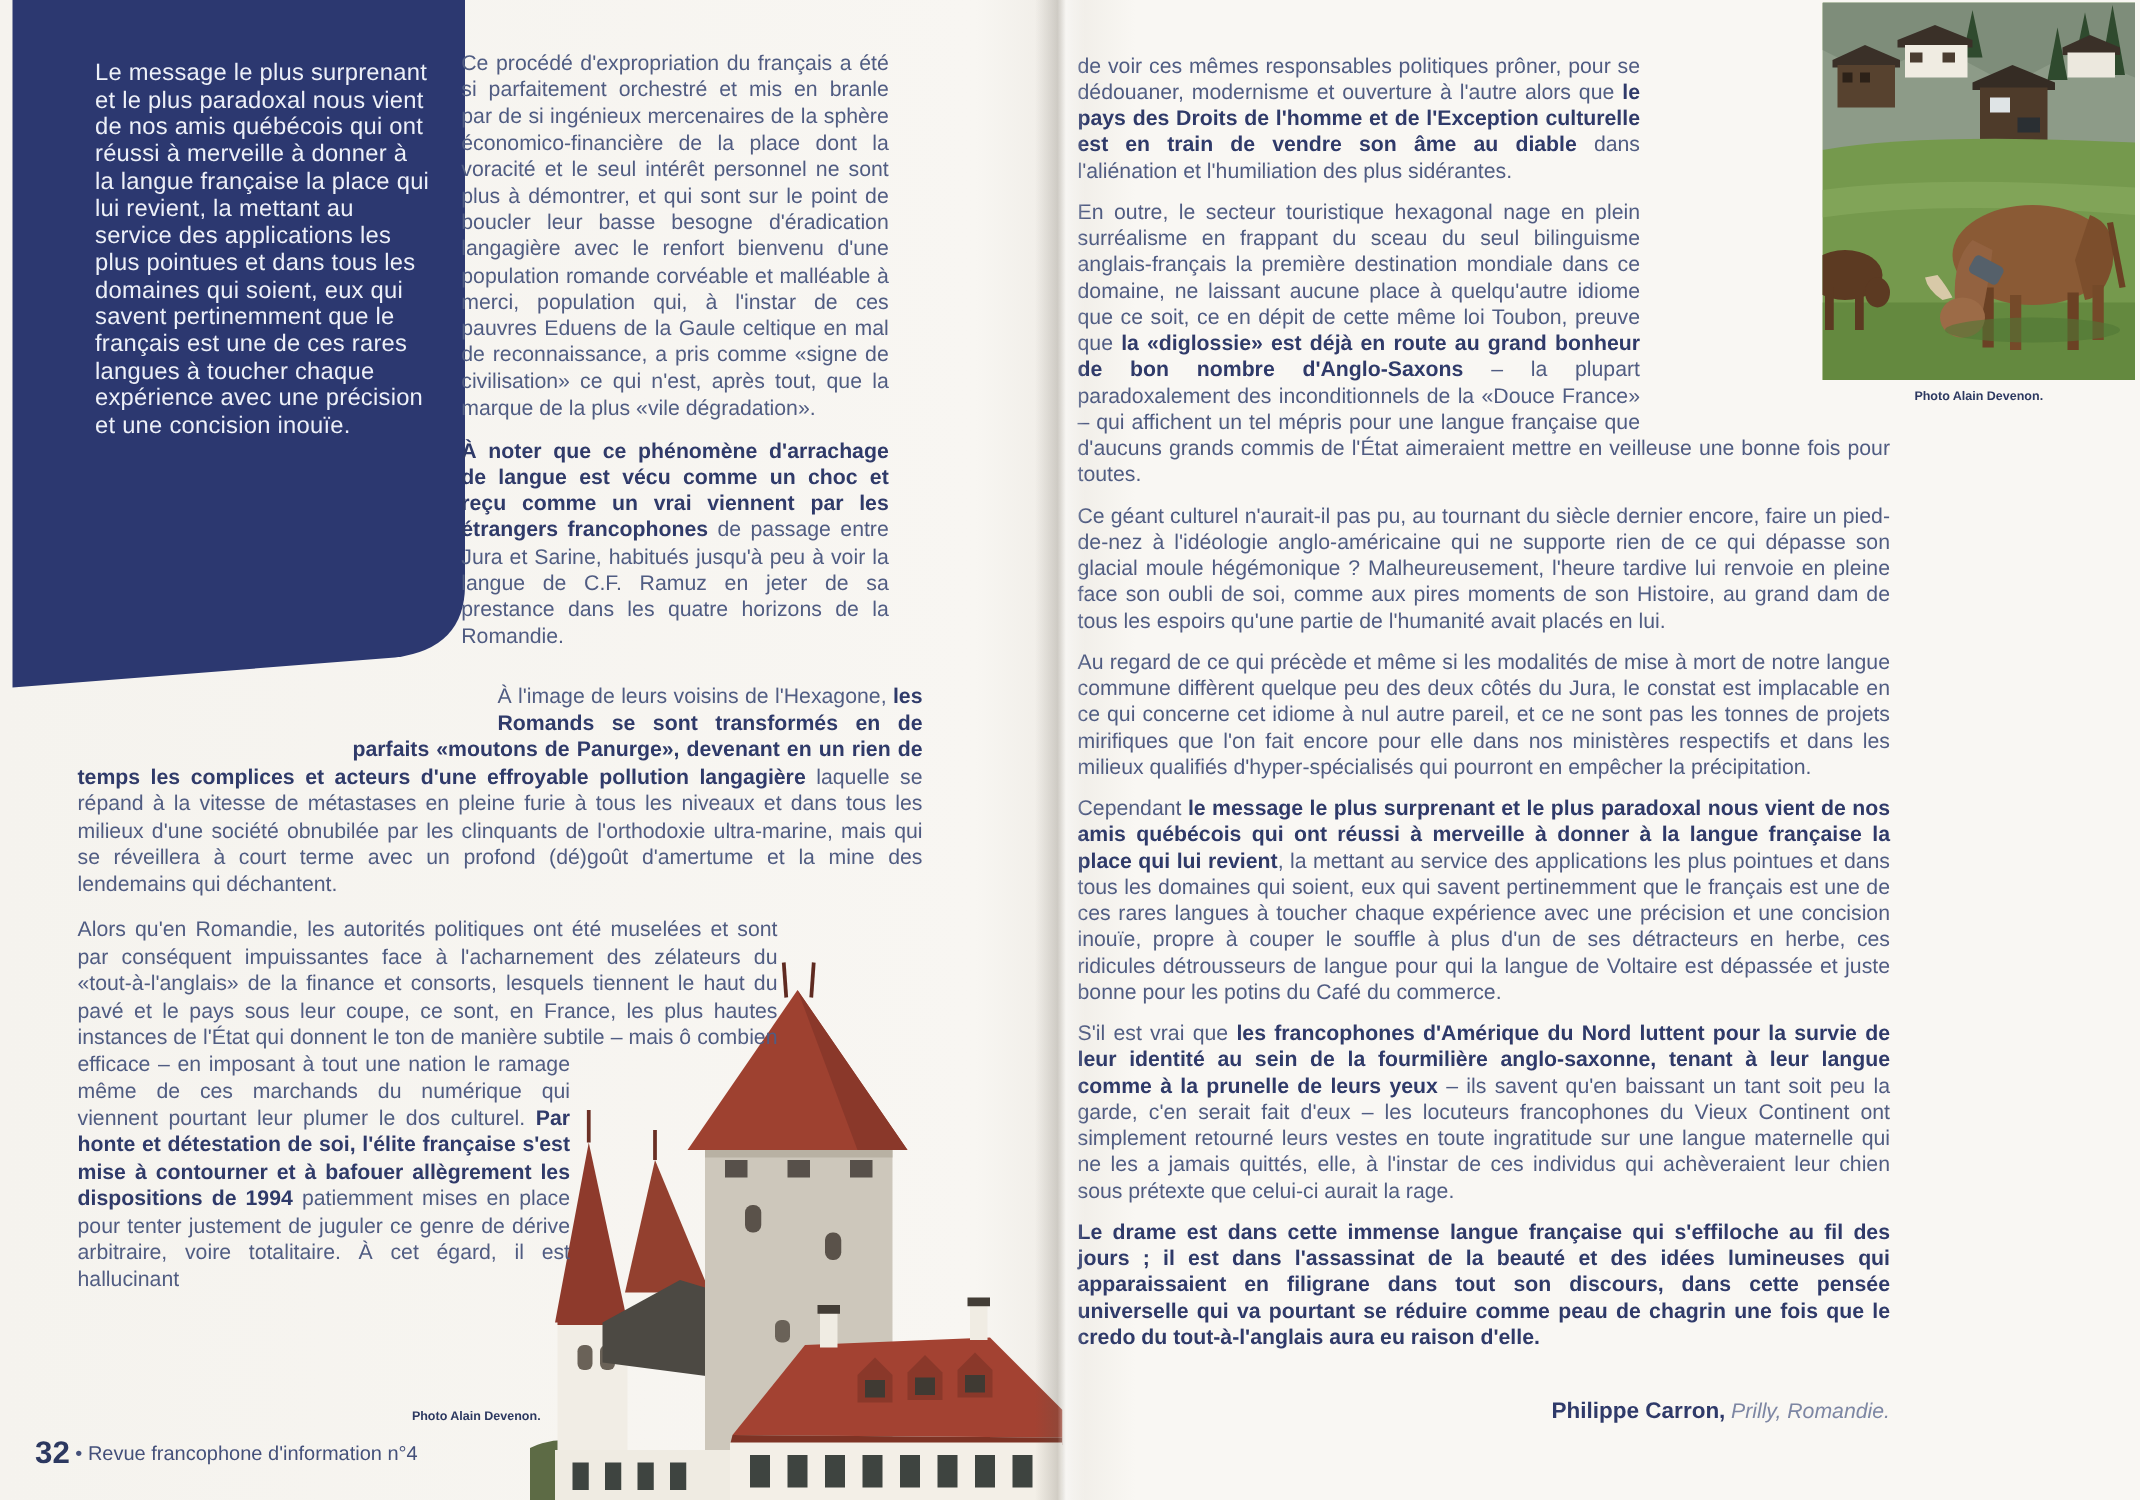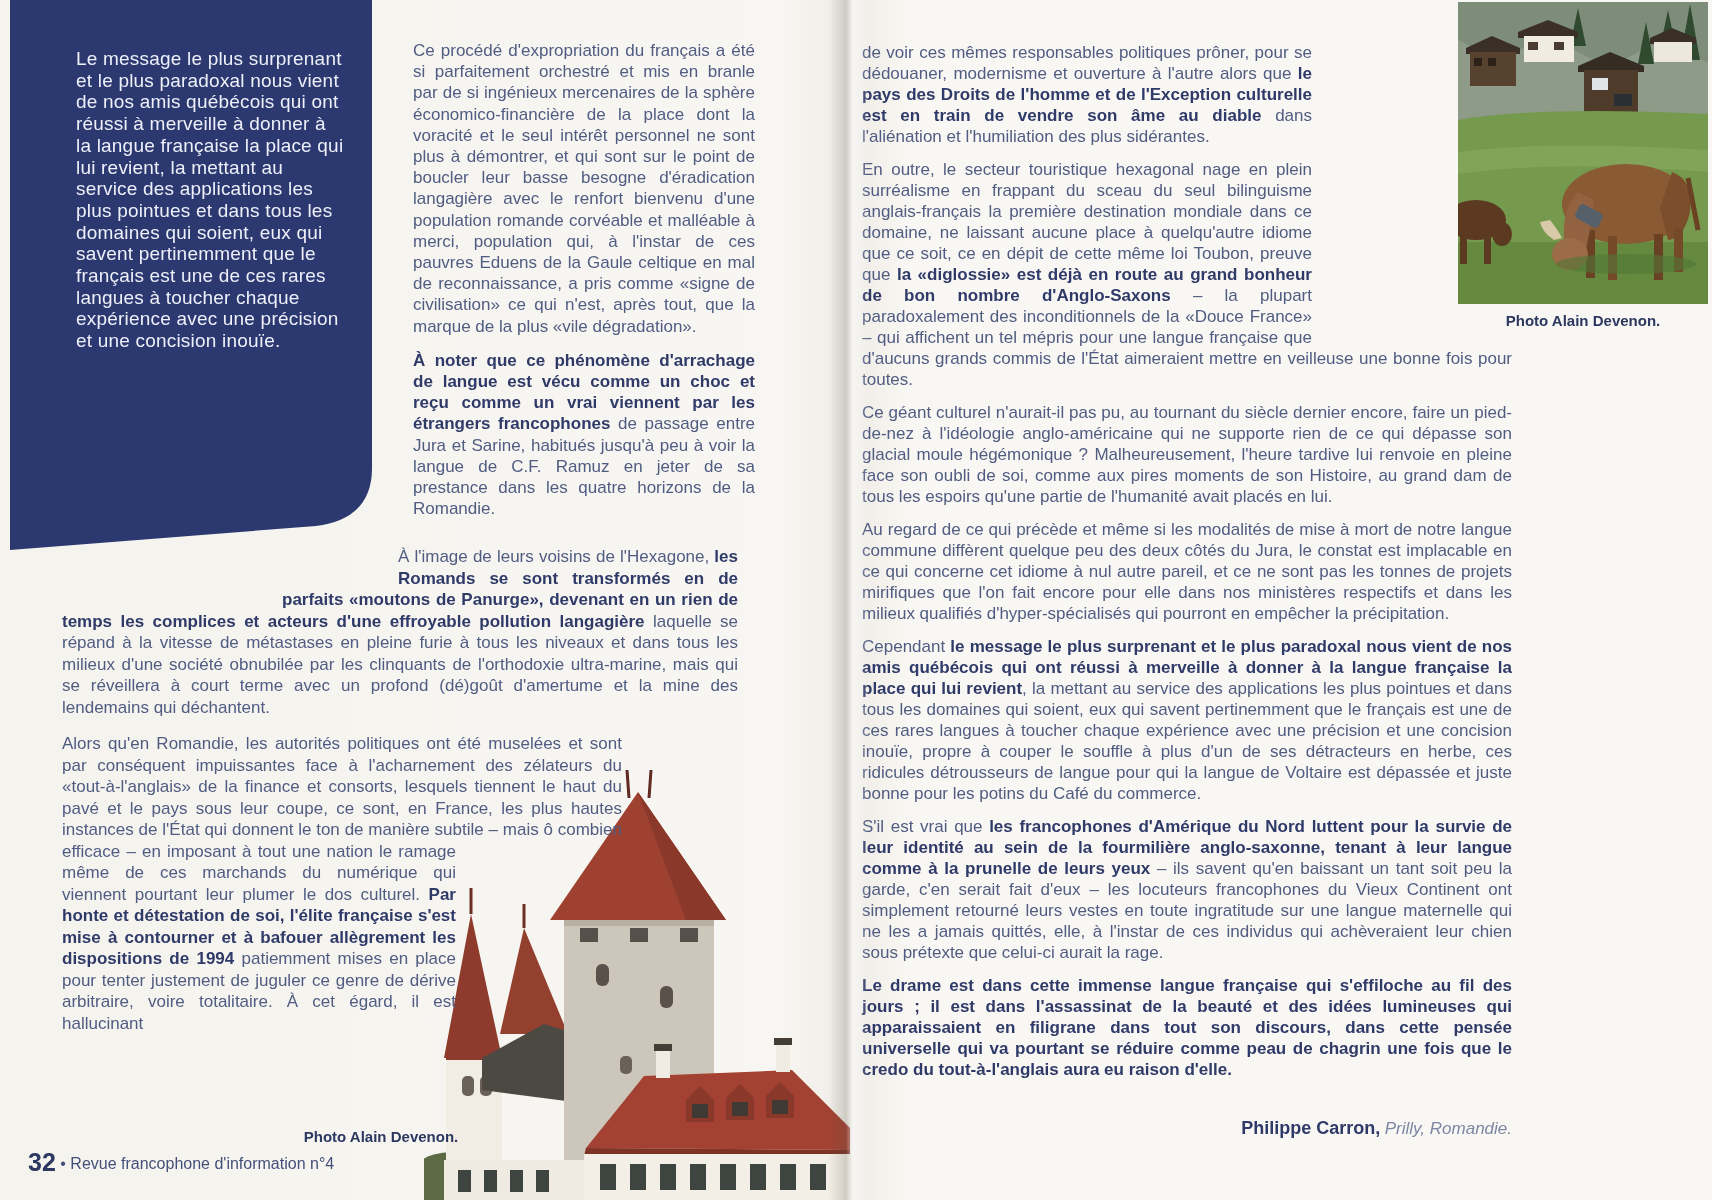--- a/index.html
+++ b/index.html
@@ -9,34 +9,34 @@
   #page-left{left:0;width:848px;background:linear-gradient(90deg,#f5f3ee 0%,#f8f6f2 92%,#efece6 100%);}
   #page-right{left:848px;width:864px;background:linear-gradient(90deg,#eeebe5 0%,#f9f7f3 7%,#f9f7f3 100%);}
   .gutter{position:absolute;top:0;left:828px;width:40px;height:1200px;
           background:linear-gradient(90deg,rgba(90,85,75,0) 0%,rgba(90,85,75,0.22) 45%,rgba(255,255,255,0.5) 62%,rgba(90,85,75,0) 100%);
           z-index:5;pointer-events:none;}
 
   
   .bluebox-svg{position:absolute;left:0;top:0;z-index:1;}
   .pullquote{position:absolute;left:76px;top:48px;width:270px;z-index:2;
              color:#edf0f8;font-size:19px;line-height:21.7px;letter-spacing:.2px;}
-  .col2{position:absolute;left:413px;top:40px;width:342px;z-index:2;
+  .col2{position:absolute;left:369px;top:40px;width:342px;z-index:2;
         font-size:17px;line-height:21.2px;text-align:justify;}
   .col2 p{margin:0 0 13px 0;}
   .wideflow{position:absolute;left:62px;top:546px;width:676px;z-index:3;
             font-size:17px;line-height:21.5px;text-align:justify;}
   .wideflow p{margin:0 0 13px 0;}
   .sp{float:left;}
   .sp1{width:336px;height:22px;}
   .sp2{width:220px;height:22px;clear:left;}
   .spr{float:right;clear:right;}
   .spr1{width:116px;height:108px;}
   .spr2{width:282px;height:600px;}
   .b{font-weight:700;color:#2f3a69;}
-  .caption{font-size:15px;font-weight:700;color:#2c3860;z-index:4;}
+  .caption{font-size:10px;font-weight:700;color:#2c3860;z-index:4;}
   .caption-left{position:absolute;left:296px;top:1128px;width:170px;text-align:center;}
   .footer-left{position:absolute;left:28px;top:1148px;z-index:4;font-size:16px;color:#44507a;}
   .pagenum{font-size:25px;font-weight:700;color:#2c3860;vertical-align:-2px;}
   .castle-svg{position:absolute;left:424px;top:756px;z-index:2;}
 
   
   .rcol{position:absolute;left:14px;top:42px;width:650px;z-index:2;
         font-size:17px;line-height:21px;text-align:justify;}
   .rcol p{margin:0 0 12px 0;}
   .cow-spacer{float:right;width:200px;height:302px;}

